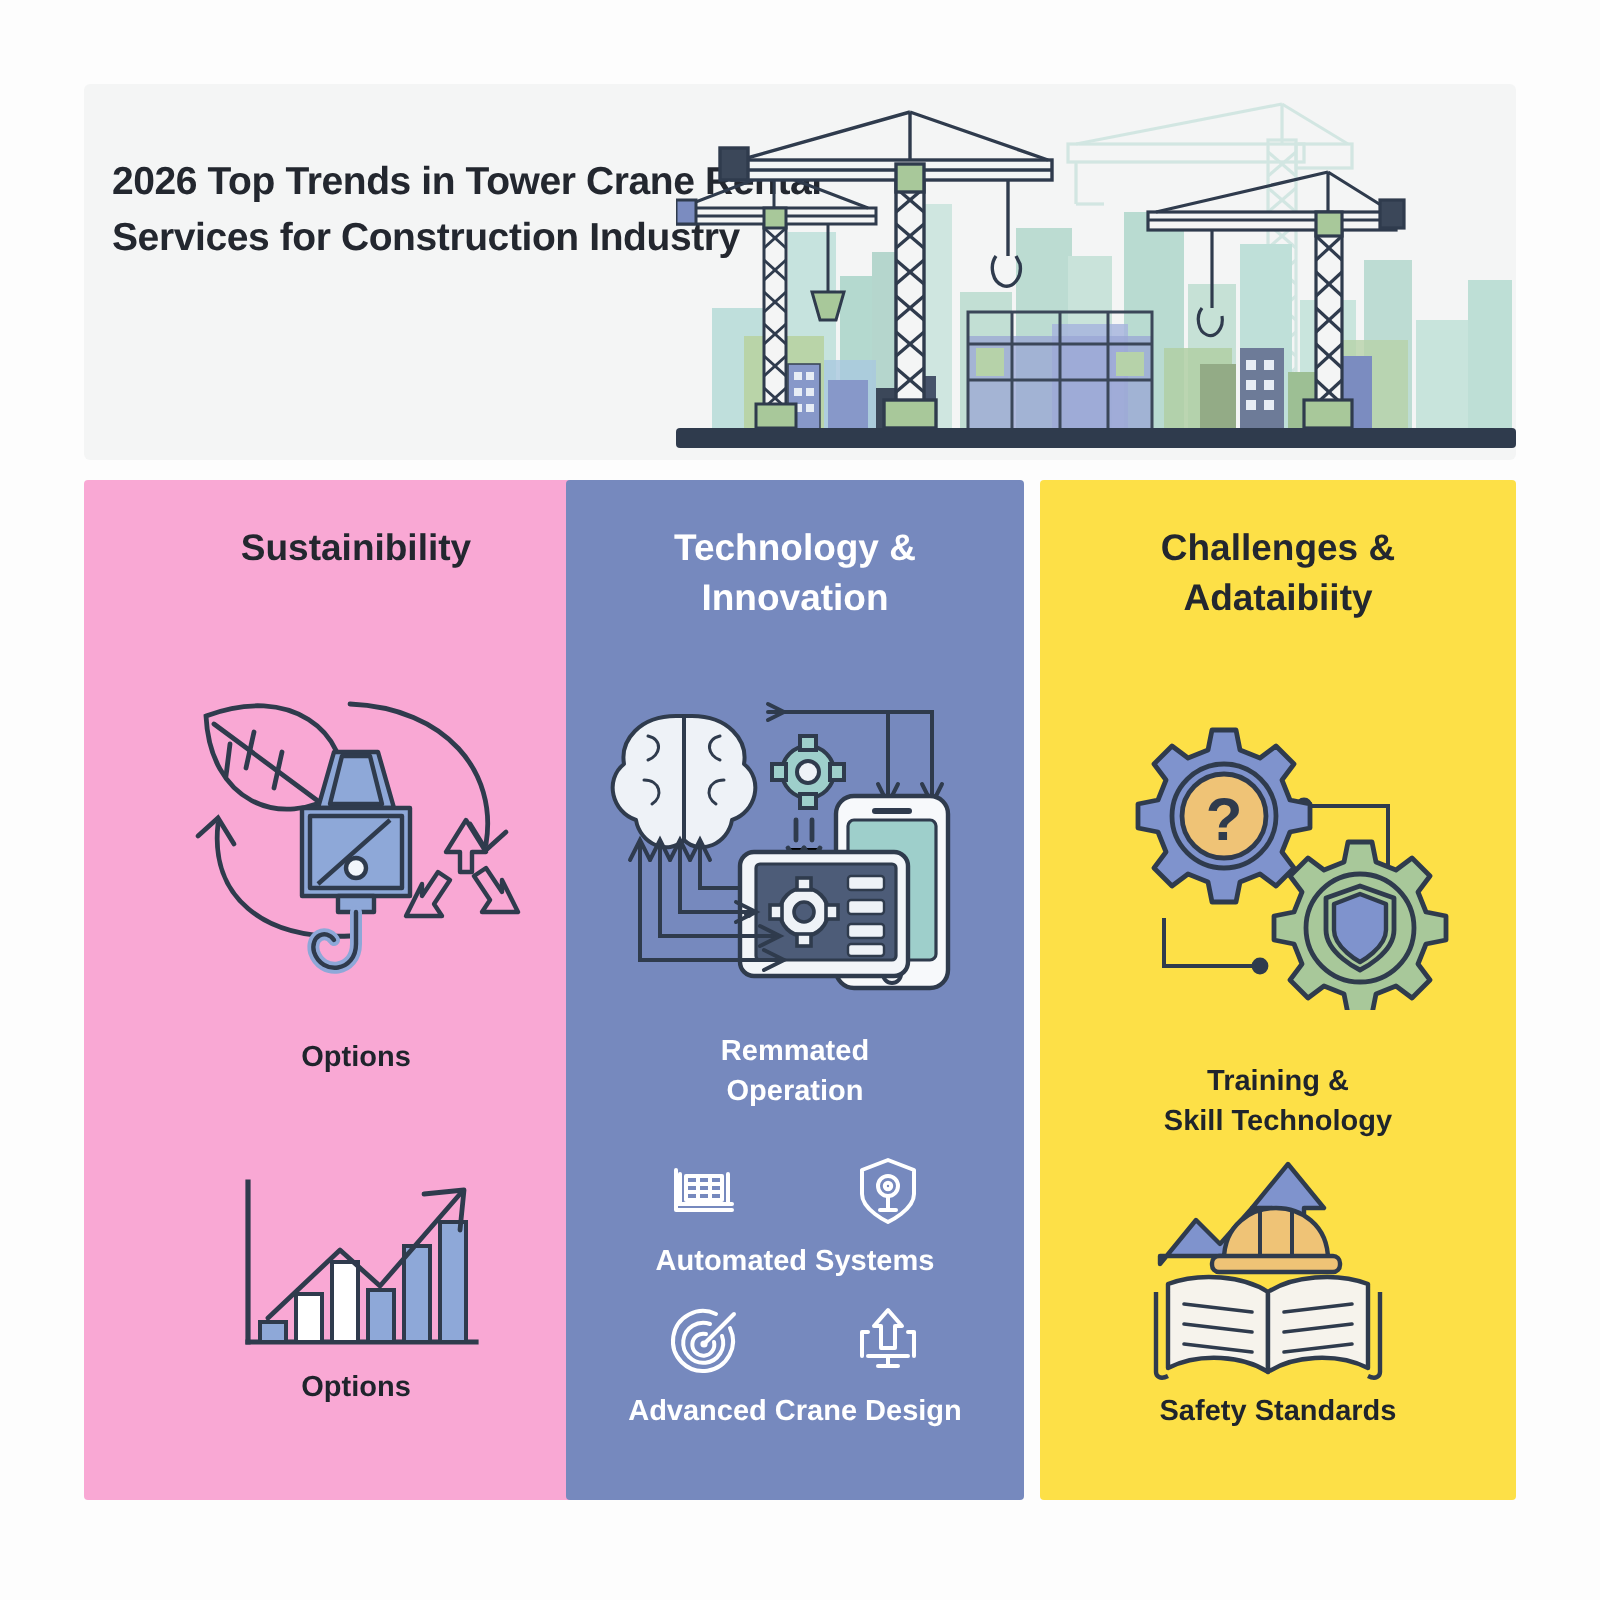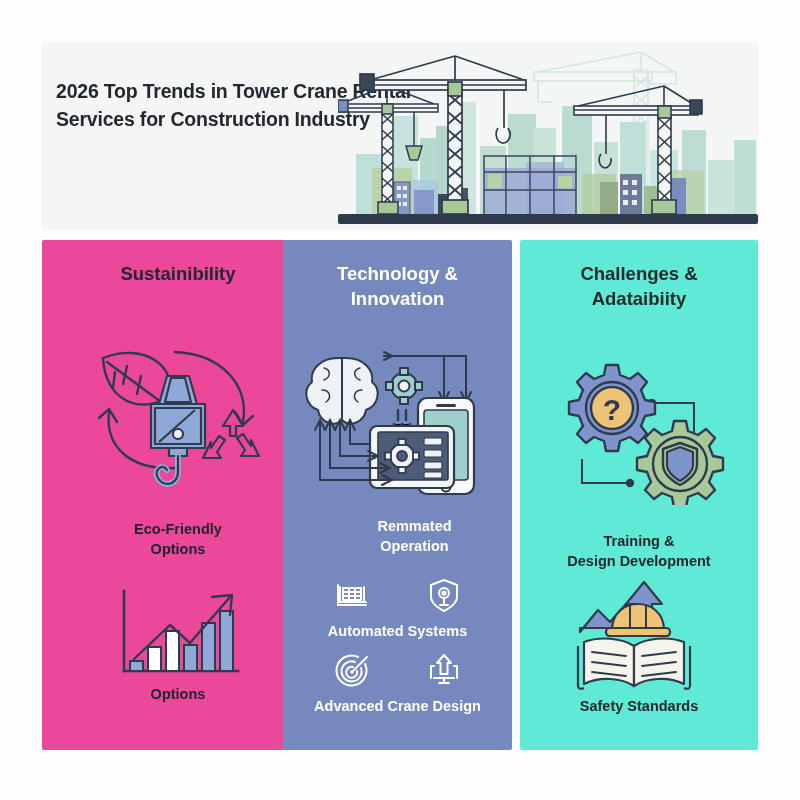--- a/index.html
+++ b/index.html
@@ -20,23 +20,23 @@
     position:absolute;left:14px;top:36px;width:370px;
     font-size:19.5px;font-weight:bold;line-height:1.42;color:#23272f;
     letter-spacing:-0.2px;
   }
   .header-art{position:absolute;left:296px;top:0;width:420px;height:188px;}
 
   
   .col{
     position:absolute;top:240px;height:510px;border-radius:2px;overflow:hidden;
   }
-  .col-1{left:42px;width:272px;background:#ec4899;}
+  .col-1{left:42px;width:272px;background:#f9a8d4;}
   .col-2{left:283px;width:229px;background:#7689be;}
-  .col-3{left:520px;width:238px;background:#5eead4;}
+  .col-3{left:520px;width:238px;background:#fde047;}
 
   .col-head{
     position:absolute;left:0;width:100%;top:22px;text-align:center;
     font-size:18.5px;font-weight:bold;line-height:1.33;
   }
   .col-1 .col-head{color:#23272f;}
   .col-2 .col-head{color:#ffffff;}
   .col-3 .col-head{color:#23272f;}
 
   .item-label{
@@ -270,21 +270,20 @@
 
         <g stroke="#2f3b4d" stroke-width="2.2" fill="none" stroke-linejoin="round">
           <path d="M140 96 L150 80 L160 96 L153 96 L153 106 L147 106 L147 96 Z"></path>
           <path d="M128 112 L120 128 L138 128 L134 122 L142 110 L136 106 L128 118 Z"></path>
           <path d="M168 110 L176 126 L158 126 L162 120 L154 108 L160 104 L168 116 Z"></path>
         </g>
       </svg>
     </div>
 
     <div class="item-label" style="top:280px;">
-      <div>Eco-Friendly</div>
       <div>Options</div>
     </div>
 
     <div class="art-block" style="top:345px;">
       <svg width="140" height="100" viewBox="0 0 140 100">
         <g stroke="#2f3b4d" stroke-width="2.6" fill="none" stroke-linecap="square">
           <line x1="16" y1="6" x2="16" y2="86"></line>
           <line x1="16" y1="86" x2="130" y2="86"></line>
         </g>
         <g stroke="#2f3b4d" stroke-width="2">
@@ -394,21 +393,21 @@
           <path d="M70 111 L80 116 L70 121"></path>
           <path d="M52 82 L52 104 L72 104"></path>
           <path d="M17 90 L22 80 L27 90"></path>
           <path d="M27 90 L32 80 L37 90"></path>
           <path d="M37 90 L42 80 L47 90"></path>
           <path d="M47 90 L52 80 L57 90"></path>
         </g>
       </svg>
     </div>
 
-    <div class="item-label" style="top:277px;padding-left:17px;">
+    <div class="item-label" style="top:277px;">
       <div>Remmated</div>
       <div>Operation</div>
     </div>
 
     <div class="mini-row" style="top:335px;">
       <svg width="40" height="40" viewBox="0 0 40 40">
         <g stroke="#ffffff" stroke-width="2" fill="none" stroke-linejoin="round" stroke-linecap="round">
           <path d="M6 10 L6 30 L34 30"></path>
           <rect x="11" y="13" width="18" height="12"></rect>
           <line x1="11" y1="17" x2="29" y2="17"></line>
@@ -494,21 +493,21 @@
                    L101 83 L110 74 L118 80 L128 76 Z" fill="#a8c89a" stroke="#2f3b4d" stroke-width="2.4" stroke-linejoin="round"></path>
           <circle cx="136" cy="109" r="27" fill="#a8c89a" stroke="#2f3b4d" stroke-width="2.4"></circle>
           <path d="M136 88 L153 94 L153 110 C153 122 136 130 136 130 C136 130 119 122 119 110 L119 94 Z" fill="#a8c89a" stroke="#2f3b4d" stroke-width="2.4" stroke-linejoin="round"></path>
           <path d="M136 92 L149 97 L149 110 C149 119 136 126 136 126 C136 126 123 119 123 110 L123 97 Z" fill="#7f93cd" stroke="#2f3b4d" stroke-width="2.2" stroke-linejoin="round"></path>
         </g>
       </svg>
     </div>
 
     <div class="item-label" style="top:280px;">
       <div>Training &amp;</div>
-      <div>Design Development</div>
+      <div>Skill Technology</div>
     </div>
 
     <div class="art-block" style="top:338px;">
       <svg width="150" height="115" viewBox="0 0 150 115">
 
         <path d="M80 4 L98 26 L88 26 L88 50 L72 50 L72 26 L62 26 Z" fill="#7f93cd" stroke="#2f3b4d" stroke-width="2.2" stroke-linejoin="round"></path>
 
         <path d="M16 54 L34 32 L46 44 L62 26 L62 50 L16 50 Z" fill="#7f93cd" stroke="#2f3b4d" stroke-width="2.2" stroke-linejoin="round"></path>
 
         <g>

